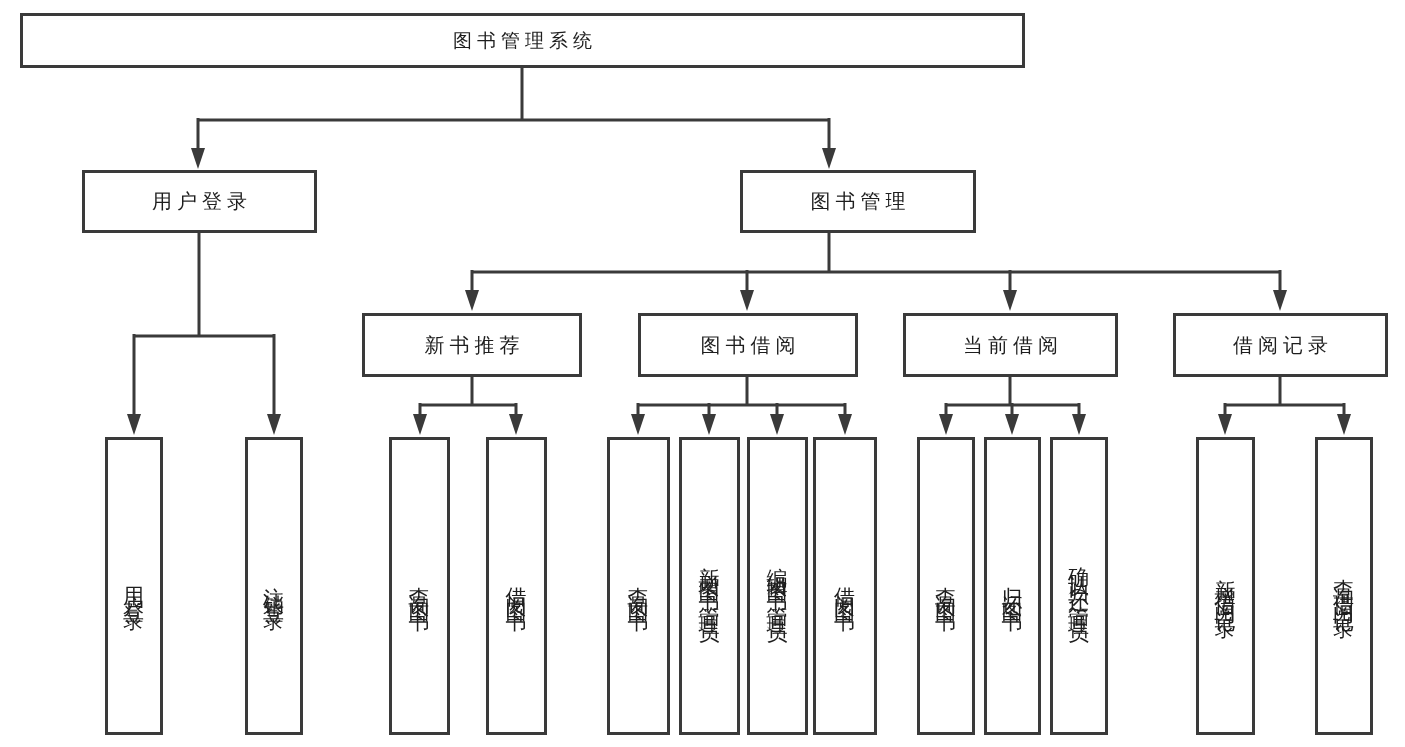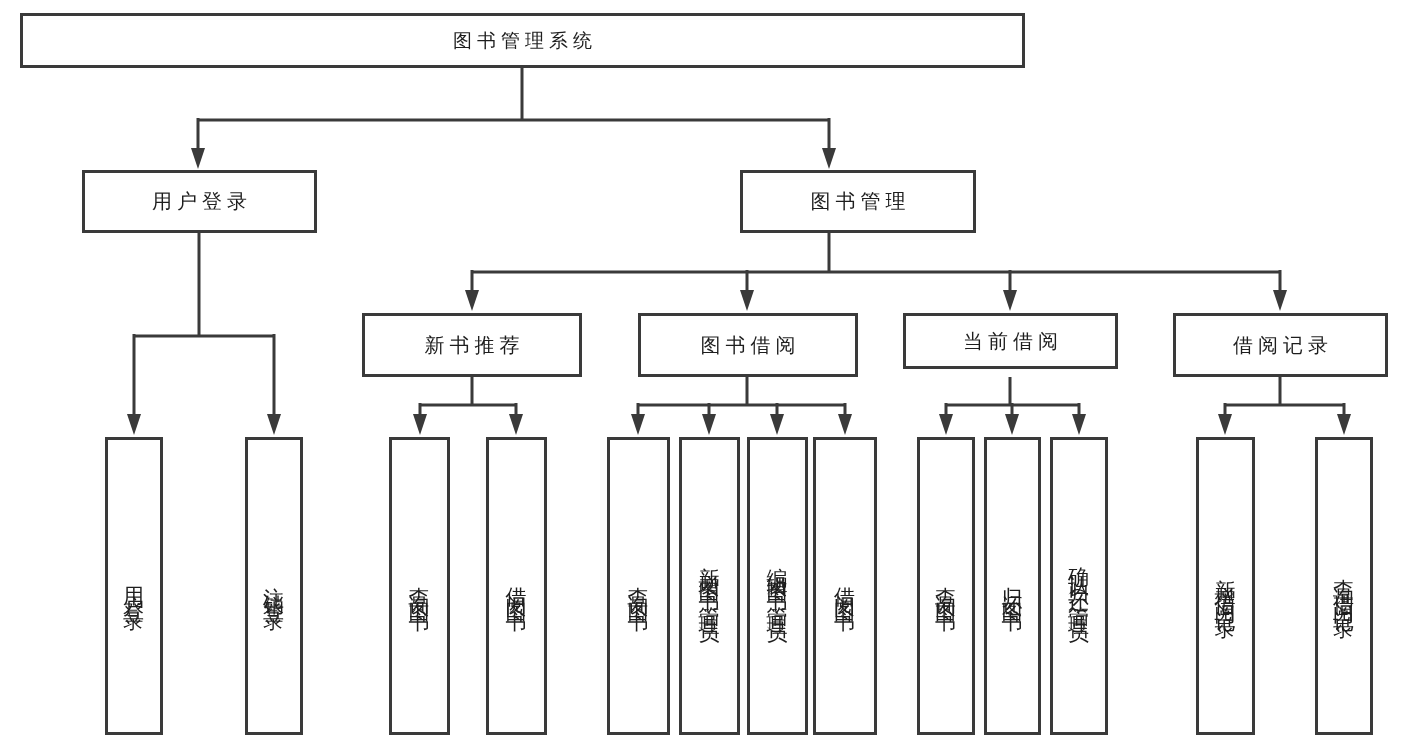--- a/index.html
+++ b/index.html
@@ -21,21 +21,21 @@
     writing-mode:vertical-rl;
     font-size:21px;letter-spacing:8px;line-height:1;
     white-space:nowrap;
   }
   
   .n-root{left:20px;top:13px;width:1005px;height:55px;}
   .n-user-login{left:82px;top:170px;width:235px;height:63px;}
   .n-book-mgmt{left:711px;top:170px;width:236px;height:63px;margin-left:29px;}
   .n-new-book{left:362px;top:313px;width:220px;height:64px;}
   .n-book-borrow{left:638px;top:313px;width:220px;height:64px;}
-  .n-current-borrow{left:903px;top:313px;width:215px;height:56px;}
+  .n-current-borrow{left:903px;top:313px;width:215px;height:64px;}
   .n-borrow-records{left:1173px;top:313px;width:215px;height:64px;}
   .leaf{top:437px;height:298px;}
   .l-u1{left:105px;width:58px;}
   .l-u2{left:245px;width:58px;}
   .l-n1{left:389px;width:61px;}
   .l-n2{left:486px;width:61px;}
   .l-b1{left:607px;width:63px;}
   .l-b2{left:679px;width:61px;}
   .l-b3{left:747px;width:61px;}
   .l-b4{left:813px;width:64px;}

